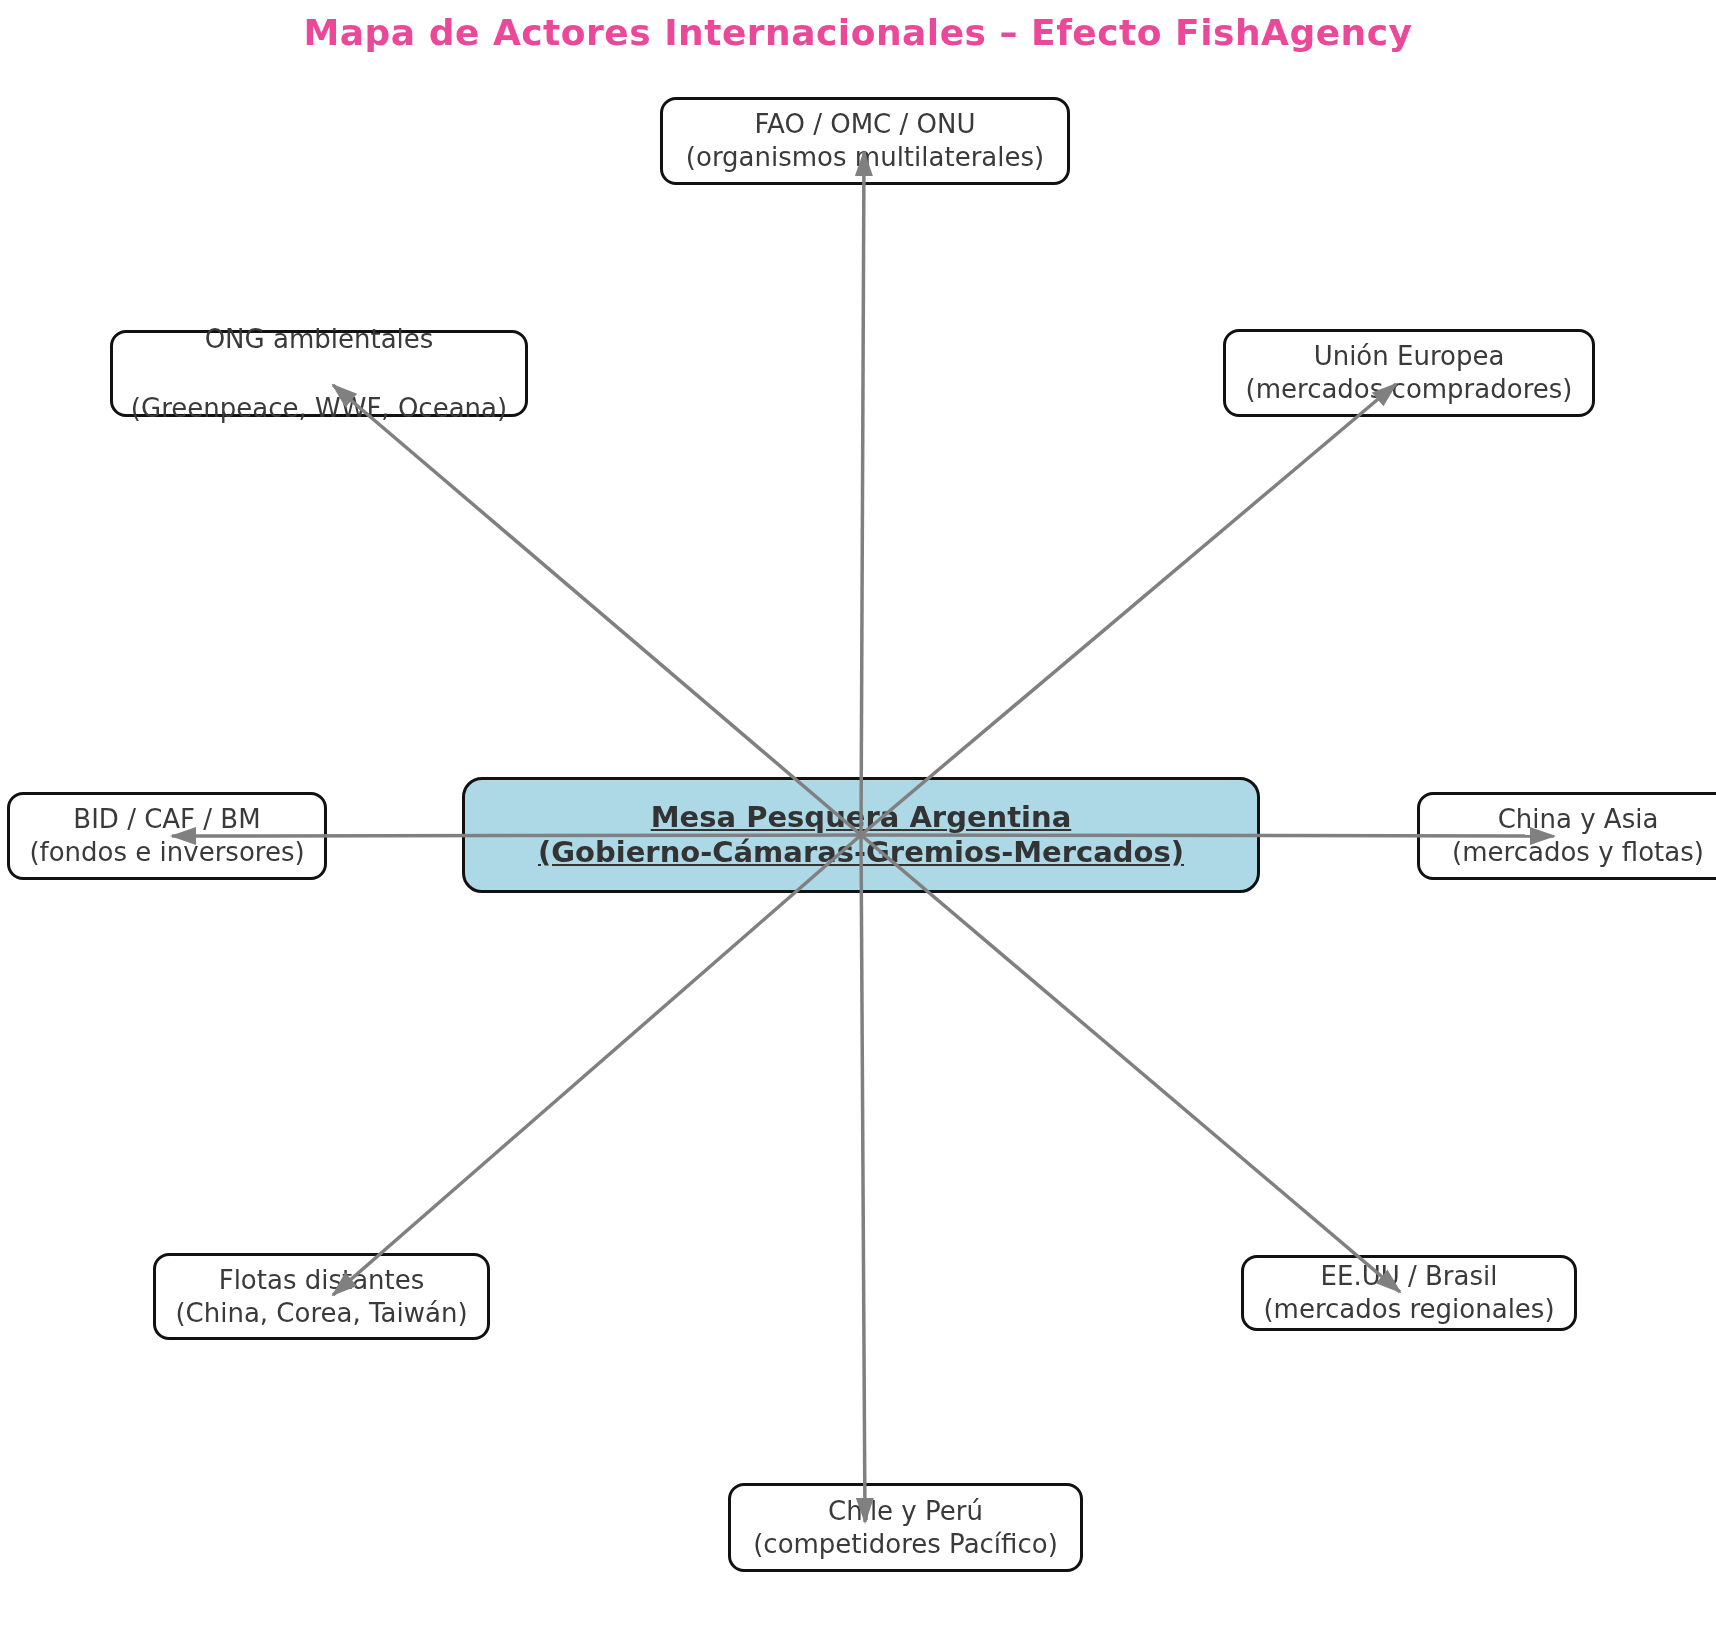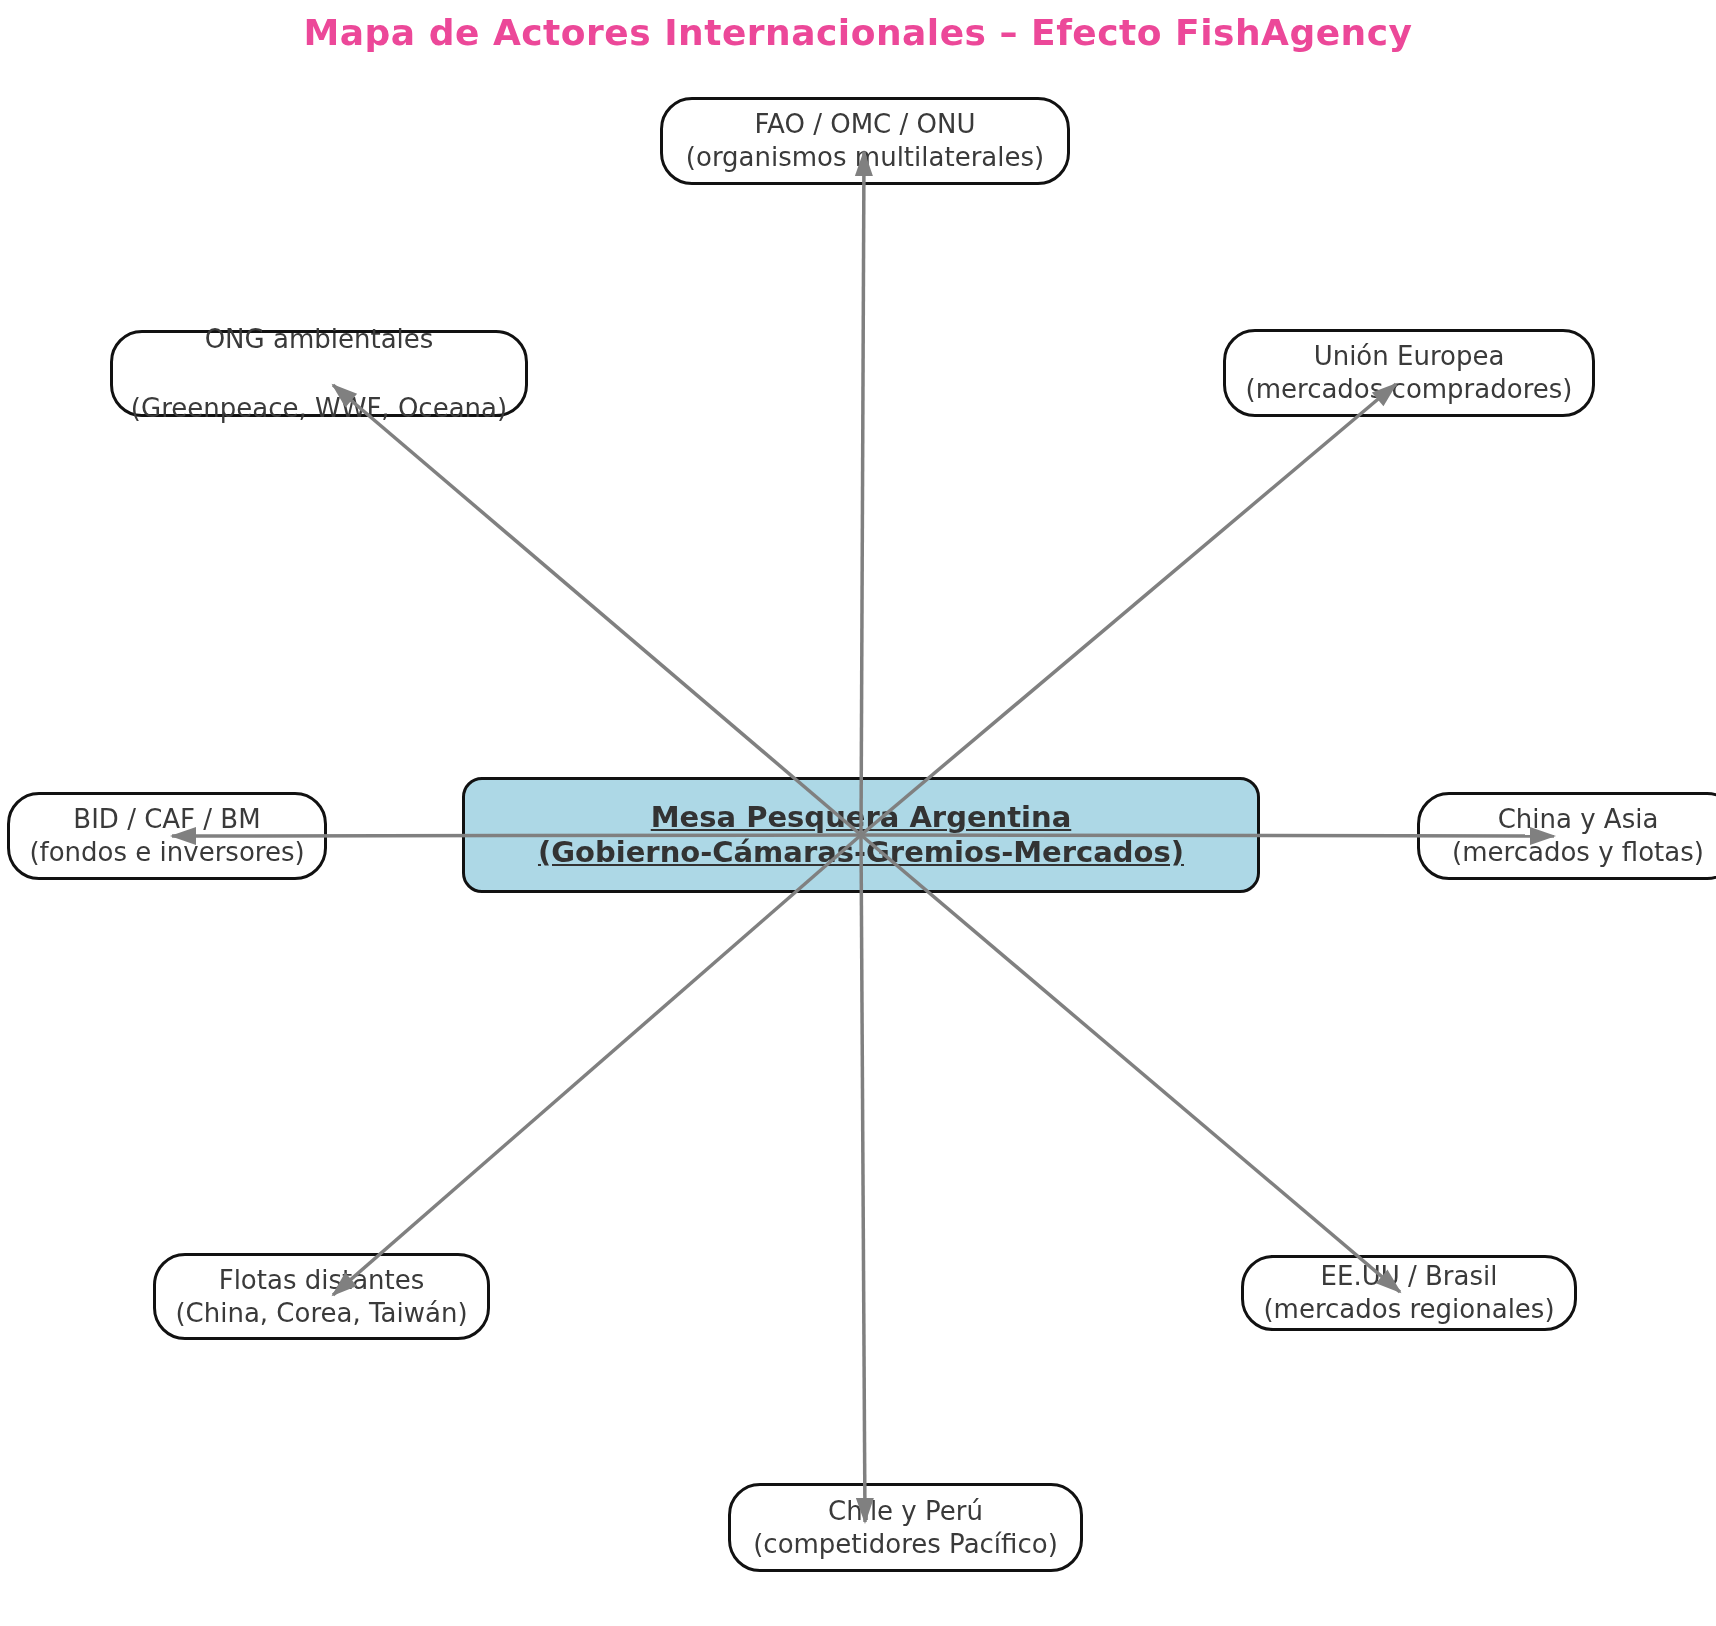--- a/index.html
+++ b/index.html
@@ -21,21 +21,21 @@
     left:0;top:12px;width:1716px;
     text-align:center;
     font-size:36px;font-weight:bold;
     color:#ec4899;
     letter-spacing:0.5px;
   }
   .node{
     position:absolute;
     box-sizing:border-box;
     border:3px solid var(--border);
-    border-radius:32px;
+    border-radius:16px;
     background:#ffffff;
     display:flex;flex-direction:column;
     align-items:center;justify-content:center;
     text-align:center;
     font-size:26px;line-height:1.26;
     color:var(--text);
     z-index:1;
   }
   .node.center{
     background:var(--center-fill);

